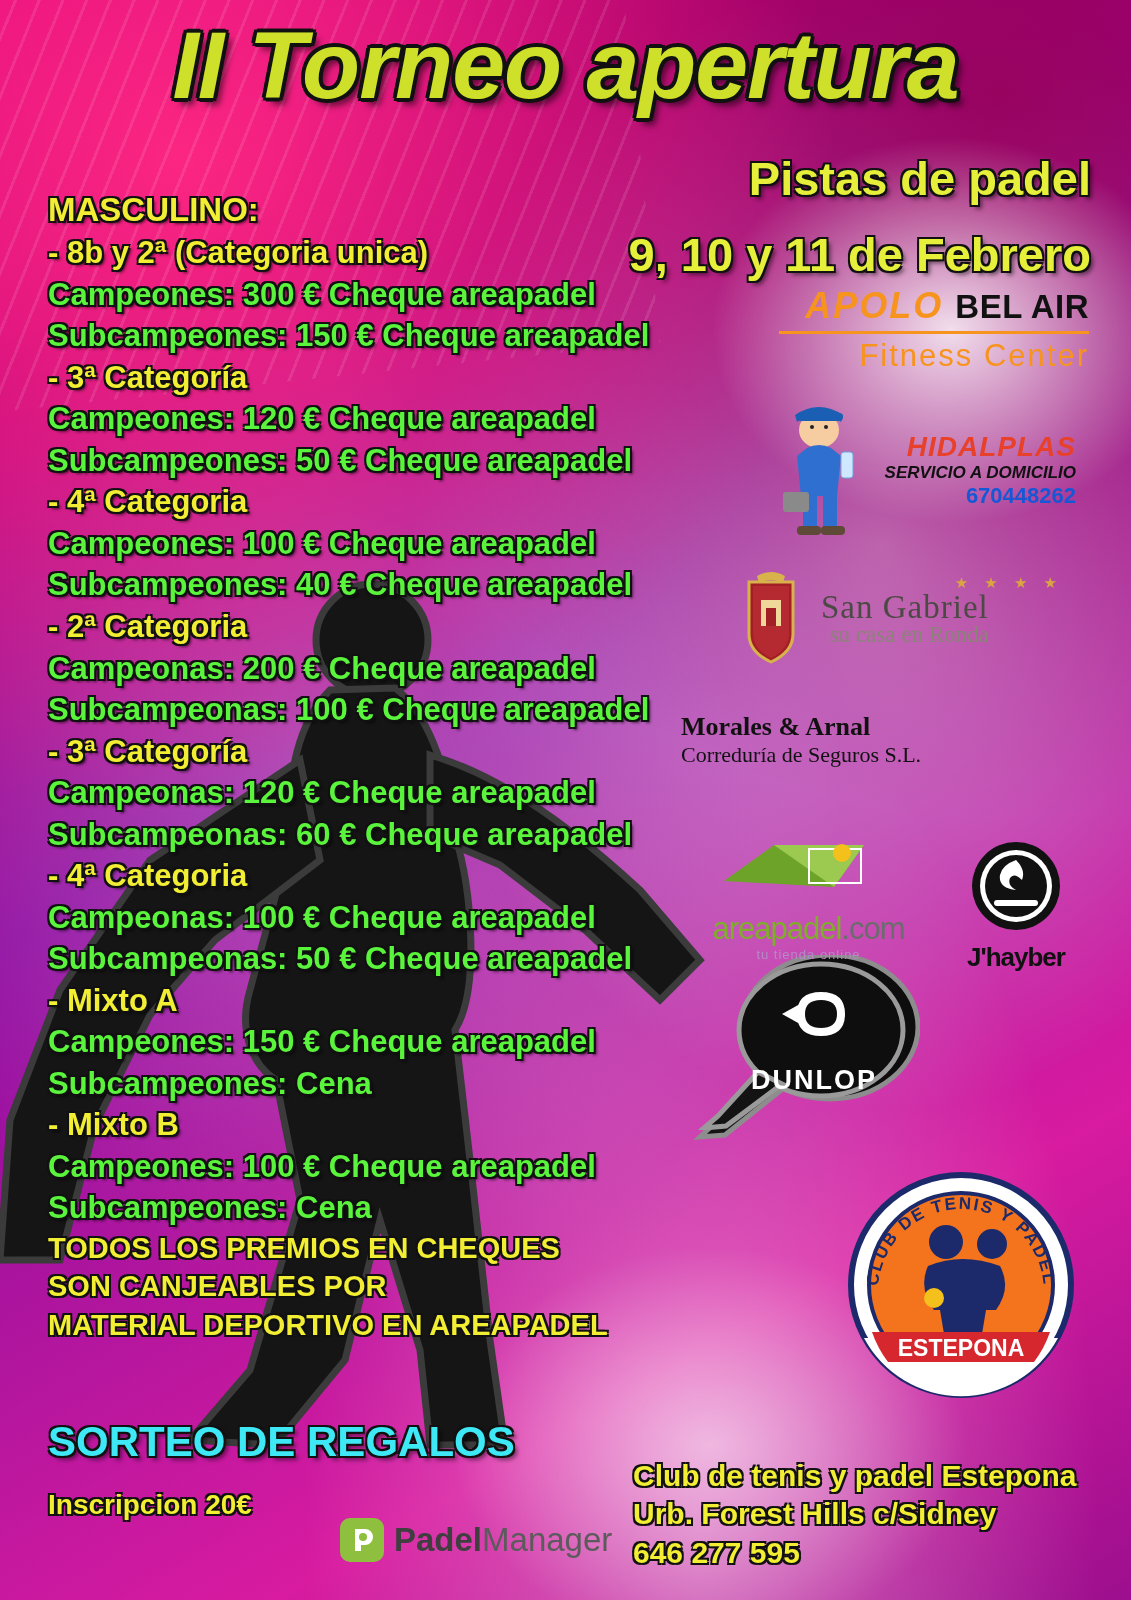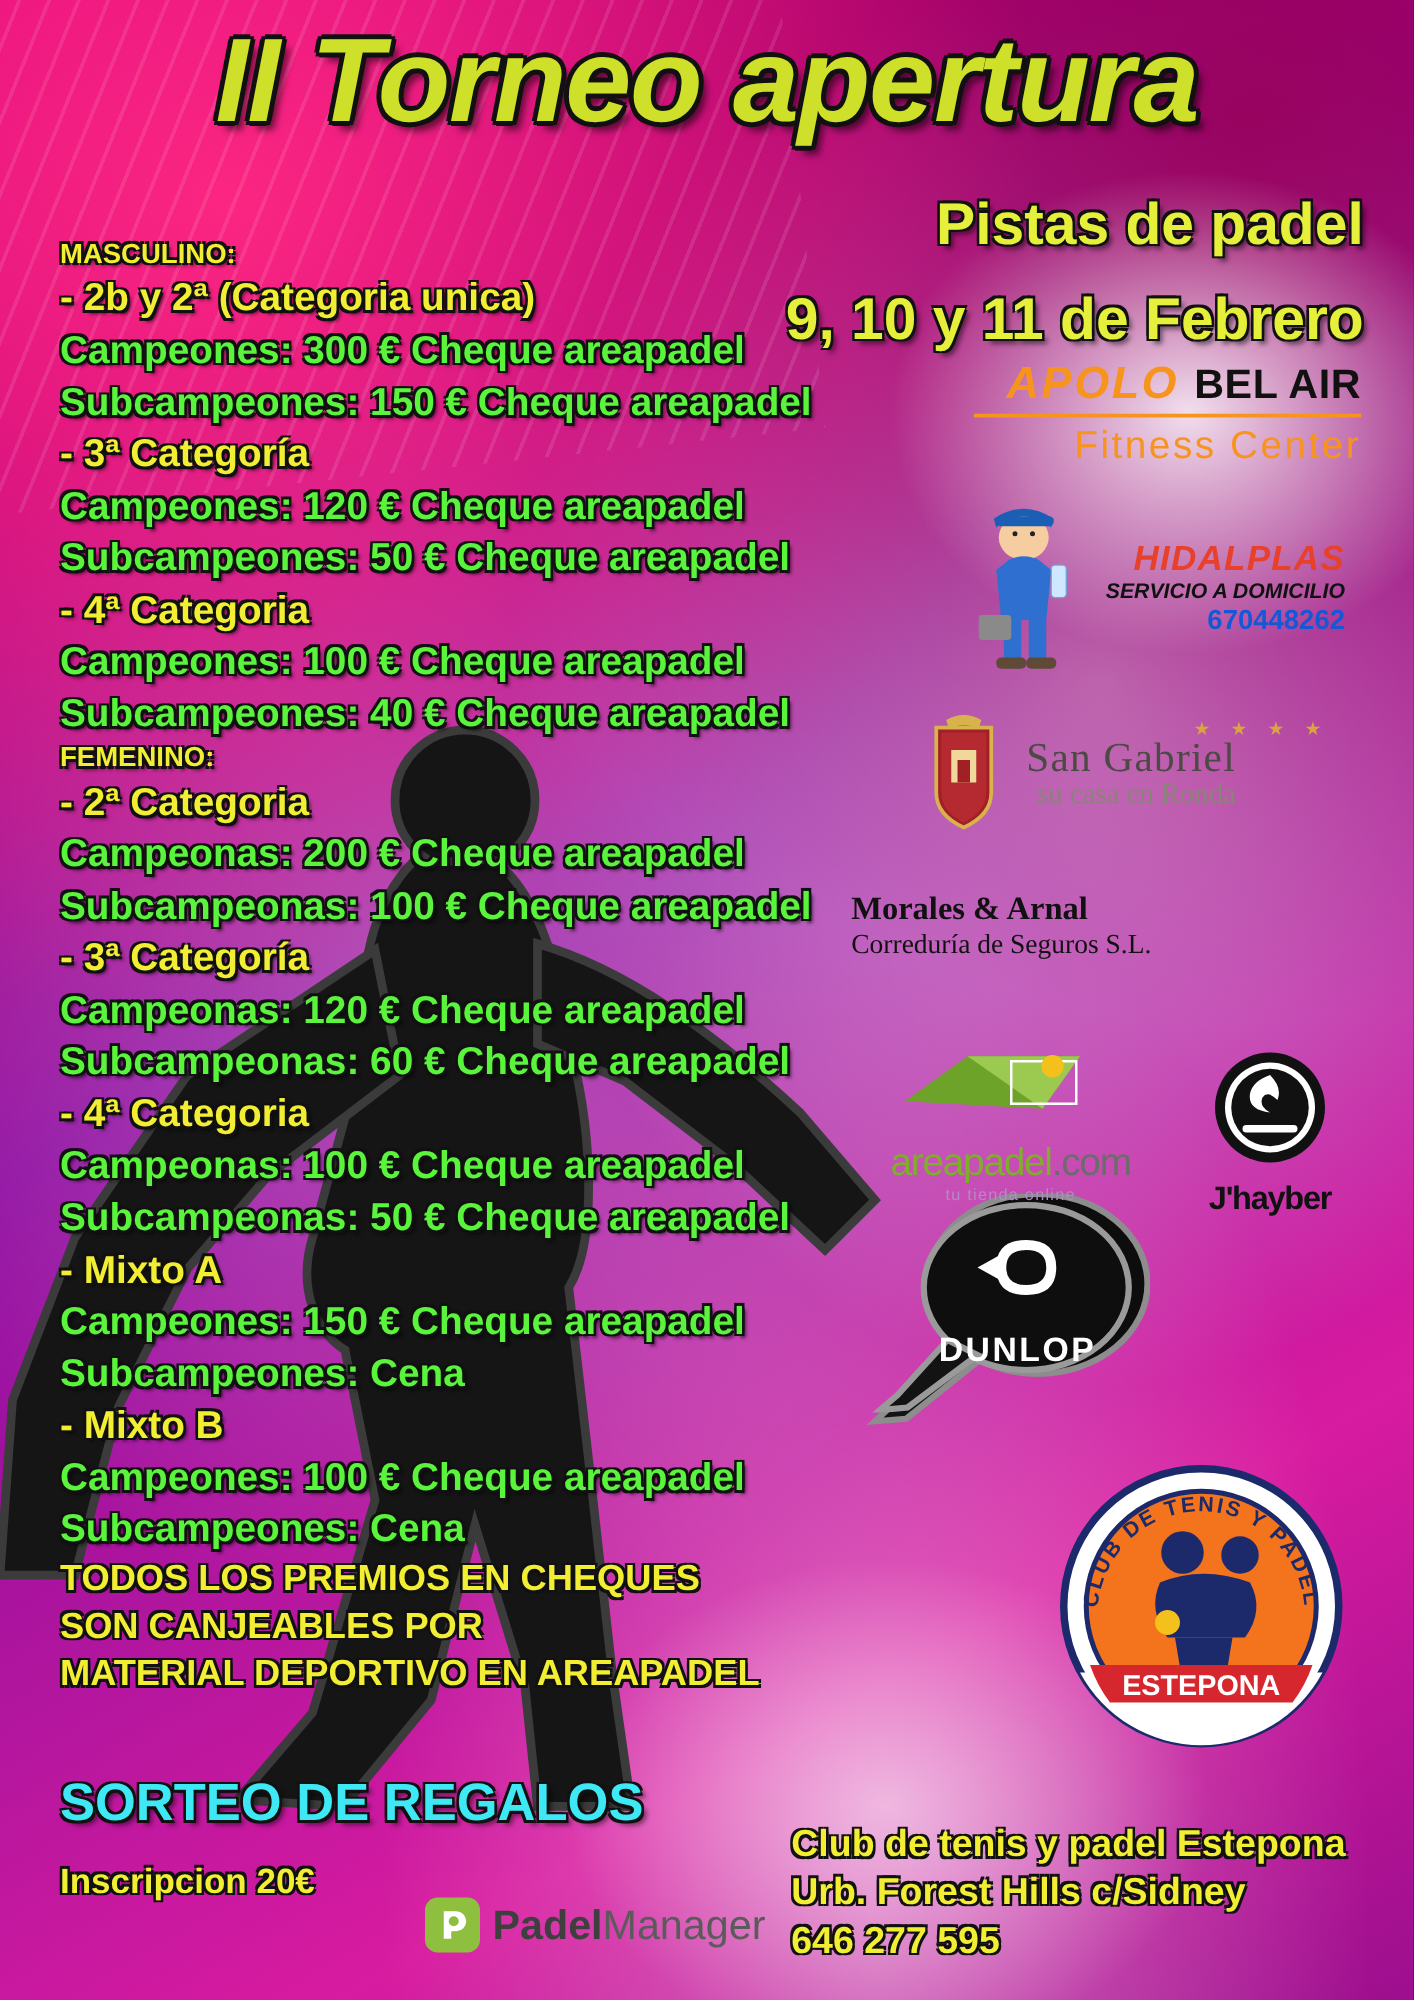--- a/index.html
+++ b/index.html
@@ -55,21 +55,21 @@
     font-size:47px;font-weight:bold;color:#e6f03a;line-height:1.03;
     text-shadow:-2px -2px 0 #111,2px -2px 0 #111,-2px 2px 0 #111,2px 2px 0 #111,4px 4px 4px rgba(0,0,0,.5);
     margin-top:26px;
   }
 
   
   .prizes{position:absolute;left:48px;top:188px;width:700px;}
   .line{font-size:31px;font-weight:bold;line-height:1.34;white-space:nowrap;}
   .c-yellow{color:#f2ee33;text-shadow:-2px -2px 0 #111,2px -2px 0 #111,-2px 2px 0 #111,2px 2px 0 #111,3px 3px 3px rgba(0,0,0,.6);}
   .c-green{color:#5bf43c;text-shadow:-2px -2px 0 #111,2px -2px 0 #111,-2px 2px 0 #111,2px 2px 0 #111,3px 3px 3px rgba(0,0,0,.6);}
-  .head{font-size:22px;}
+  .head{font-size:33px;}
   .note{color:#f2ee33;font-size:29px;font-weight:bold;line-height:1.32;
     text-shadow:-2px -2px 0 #111,2px -2px 0 #111,-2px 2px 0 #111,2px 2px 0 #111;}
   .sorteo{position:absolute;left:48px;top:1418px;font-size:42px;font-weight:bold;color:#3ee8f5;
     text-shadow:-2px -2px 0 #111,2px -2px 0 #111,-2px 2px 0 #111,2px 2px 0 #111,4px 4px 4px rgba(0,0,0,.5);}
   .inscripcion{position:absolute;left:48px;top:1487px;font-size:28px;font-weight:bold;color:#f2ee33;line-height:1.28;
     text-shadow:-2px -2px 0 #111,2px -2px 0 #111,-2px 2px 0 #111,2px 2px 0 #111;}
 
   
   .sponsor{position:absolute;}
   
@@ -164,30 +164,29 @@
     <ellipse cx="140" cy="72" rx="88" ry="72" fill="#0d0d0d" stroke="#8d8d8d" stroke-width="5"></ellipse>
     <path d="M70 118 L 25 168 L 10 182 L 35 180 L 95 132 Z" fill="#141414" stroke="#8d8d8d" stroke-width="5"></path>
   </svg>
 
   <div class="title">II Torneo apertura</div>
   <div class="subtitle1">Pistas de padel</div>
   <div class="subtitle2">9, 10 y 11 de Febrero</div>
 
   <div class="prizes">
     <div class="line c-yellow head">MASCULINO:</div>
-    <div class="line c-yellow">- 2b y 2ª (Categoria unica)</div>
+    <div class="line c-yellow">- 8b y 2ª (Categoria unica)</div>
     <div class="line c-green">Campeones: 300 € Cheque areapadel</div>
     <div class="line c-green">Subcampeones: 150 € Cheque areapadel</div>
     <div class="line c-yellow">- 3ª Categoría</div>
     <div class="line c-green">Campeones: 120 € Cheque areapadel</div>
     <div class="line c-green">Subcampeones: 50 € Cheque areapadel</div>
     <div class="line c-yellow">- 4ª Categoria</div>
     <div class="line c-green">Campeones: 100 € Cheque areapadel</div>
     <div class="line c-green">Subcampeones: 40 € Cheque areapadel</div>
-    <div class="line c-yellow head">FEMENINO:</div>
     <div class="line c-yellow">- 2ª Categoria</div>
     <div class="line c-green">Campeonas: 200 € Cheque areapadel</div>
     <div class="line c-green">Subcampeonas: 100 € Cheque areapadel</div>
     <div class="line c-yellow">- 3ª Categoría</div>
     <div class="line c-green">Campeonas: 120 € Cheque areapadel</div>
     <div class="line c-green">Subcampeonas: 60 € Cheque areapadel</div>
     <div class="line c-yellow">- 4ª Categoria</div>
     <div class="line c-green">Campeonas: 100 € Cheque areapadel</div>
     <div class="line c-green">Subcampeonas: 50 € Cheque areapadel</div>
     <div class="line c-yellow">- Mixto A</div>

